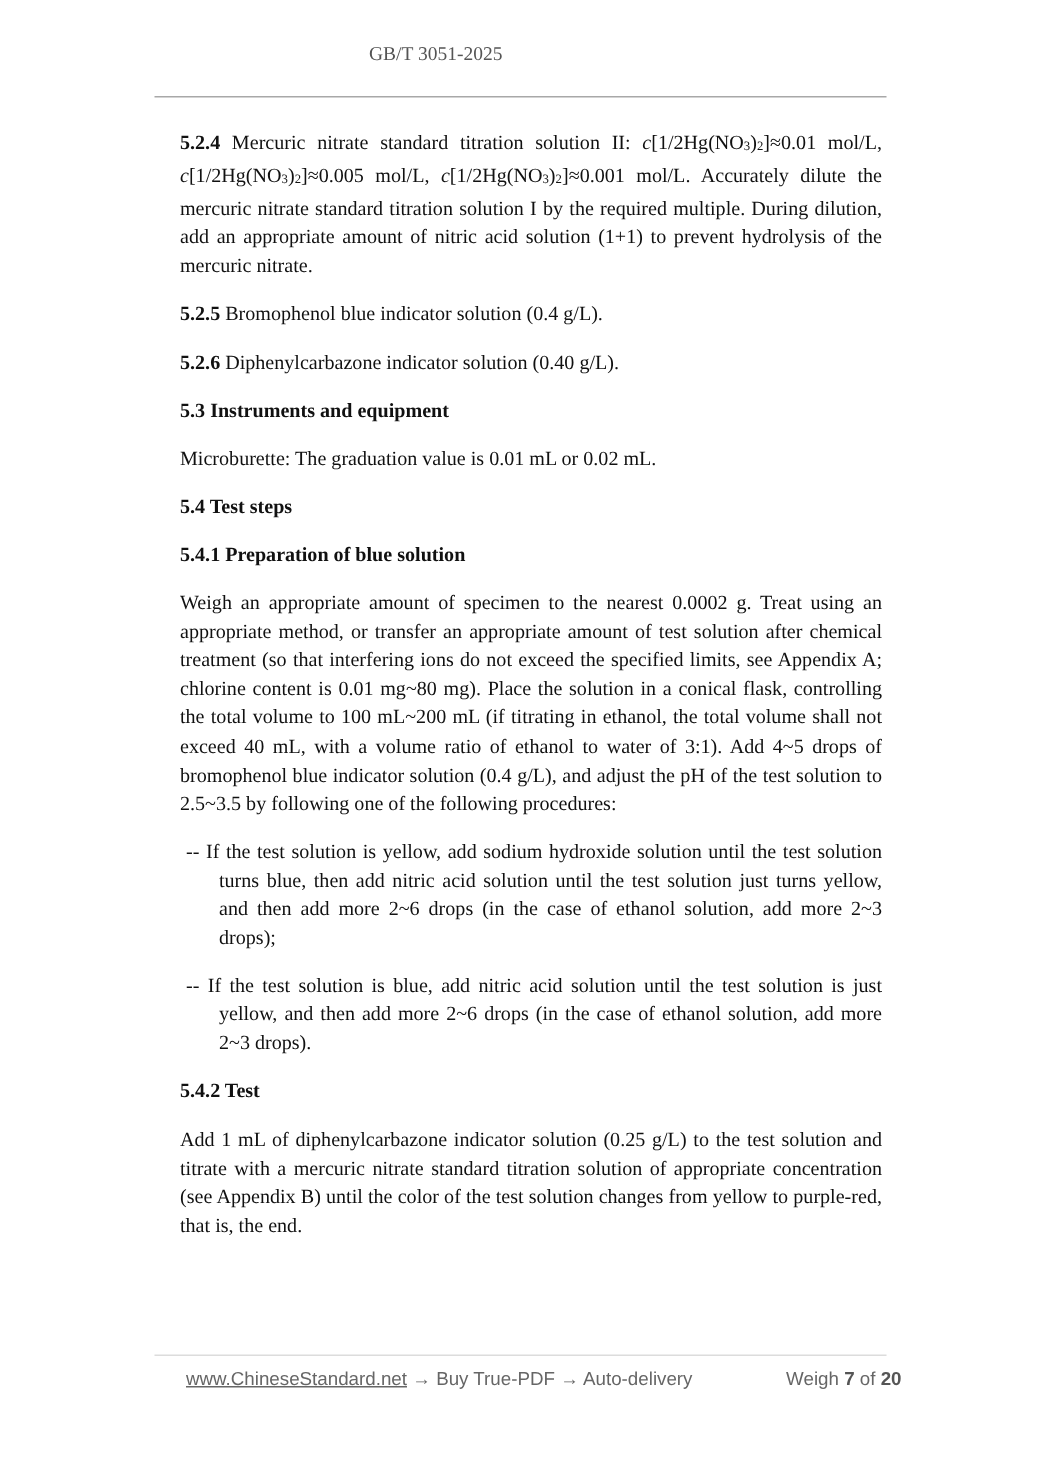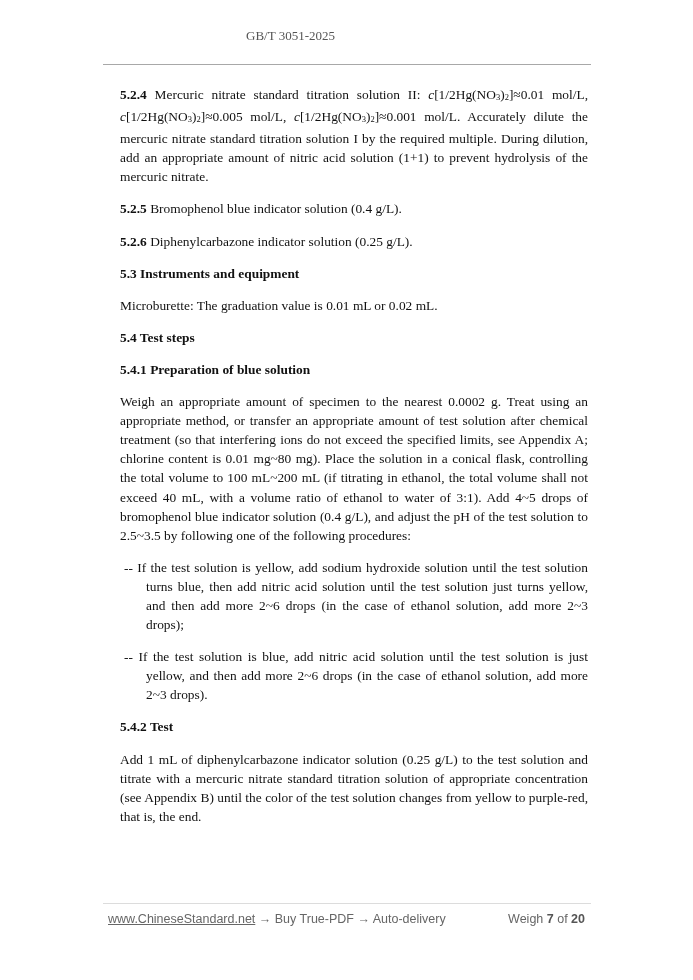--- a/index.html
+++ b/index.html
@@ -6,38 +6,38 @@
     body { width: 693px; height: 980px; position: relative; overflow: hidden; font-family: "Liberation Serif", "DejaVu Serif", serif; color: #111; }
     .header-title { position: absolute; top: 28px; left: 0; width: 581px; text-align: center; font-size: 13px; color: #555; }
     .header-rule { position: absolute; top: 64px; left: 103px; width: 488px; height: 1px; background: #a8a8a8; }
     .content { position: absolute; top: 85px; left: 104px; width: 484px; font-size: 13.4px; line-height: 19.1px; }
     .para { margin: 0 0 13px 16px; text-align: justify; }
     .para.heading { font-weight: bold; }
     .para b { font-weight: bold; }
     .bullet { margin: 0 0 13px 20px; padding-left: 22px; text-indent: -22px; text-align: justify; }
     .sub { font-size: 8.5px; vertical-align: -1px; }
     .footer-rule { position: absolute; top: 903px; left: 103px; width: 488px; height: 1px; background: #dcdcdc; }
-    .footer { position: absolute; top: 912px; left: 108px; width: 477px; font-family: "Liberation Sans", "DejaVu Sans", sans-serif; font-size: 12.5px; color: #666; display: flex; justify-content: space-between; }
+    .footer { position: absolute; top: 912px; left: 124px; width: 477px; font-family: "Liberation Sans", "DejaVu Sans", sans-serif; font-size: 12.5px; color: #666; display: flex; justify-content: space-between; }
     .footer a { color: #666; text-decoration: underline; }
     .footer .pg b { font-weight: bold; color: #555; }
   </style>
 </head>
 <body>
 
 <div class="header-title">GB/T 3051-2025</div>
 <div class="header-rule"></div>
 
 <div class="content">
   <p class="para">
     <b>5.2.4</b><span> Mercuric nitrate standard titration solution II: </span><i>c</i><span>[1/2Hg(NO</span><span class="sub">3</span><span>)</span><span class="sub">2</span><span>]≈0.01 mol/L, </span><i>c</i><span>[1/2Hg(NO</span><span class="sub">3</span><span>)</span><span class="sub">2</span><span>]≈0.005 mol/L, </span><i>c</i><span>[1/2Hg(NO</span><span class="sub">3</span><span>)</span><span class="sub">2</span><span>]≈0.001 mol/L. Accurately dilute the mercuric nitrate standard titration solution I by the required multiple. During dilution, add an appropriate amount of nitric acid solution (1+1) to prevent hydrolysis of the mercuric nitrate.</span>
   </p>
 
   <p class="para"><b>5.2.5</b><span> Bromophenol blue indicator solution (0.4 g/L).</span></p>
 
-  <p class="para"><b>5.2.6</b><span> Diphenylcarbazone indicator solution (0.25 g/L).</span></p>
+  <p class="para"><b>5.2.6</b><span> Diphenylcarbazone indicator solution (0.40 g/L).</span></p>
 
   <p class="para heading">5.3 Instruments and equipment</p>
   <p class="para">Microburette: The graduation value is 0.01 mL or 0.02 mL.</p>
 
   <p class="para heading">5.4 Test steps</p>
 
   <p class="para heading">5.4.1 Preparation of blue solution</p>
   <p class="para">Weigh an appropriate amount of specimen to the nearest 0.0002 g. Treat using an appropriate method, or transfer an appropriate amount of test solution after chemical treatment (so that interfering ions do not exceed the specified limits, see Appendix A; chlorine content is 0.01 mg~80 mg). Place the solution in a conical flask, controlling the total volume to 100 mL~200 mL (if titrating in ethanol, the total volume shall not exceed 40 mL, with a volume ratio of ethanol to water of 3:1). Add 4~5 drops of bromophenol blue indicator solution (0.4 g/L), and adjust the pH of the test solution to 2.5~3.5 by following one of the following procedures:</p>
   <p class="bullet">-- If the test solution is yellow, add sodium hydroxide solution until the test solution turns blue, then add nitric acid solution until the test solution just turns yellow, and then add more 2~6 drops (in the case of ethanol solution, add more 2~3 drops);</p>
   <p class="bullet">-- If the test solution is blue, add nitric acid solution until the test solution is just yellow, and then add more 2~6 drops (in the case of ethanol solution, add more 2~3 drops).</p>

